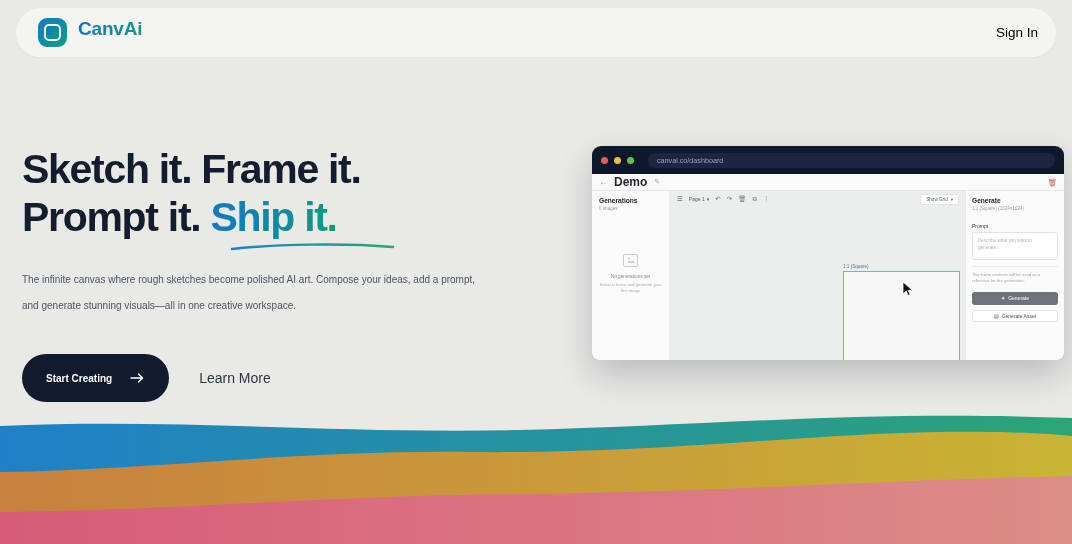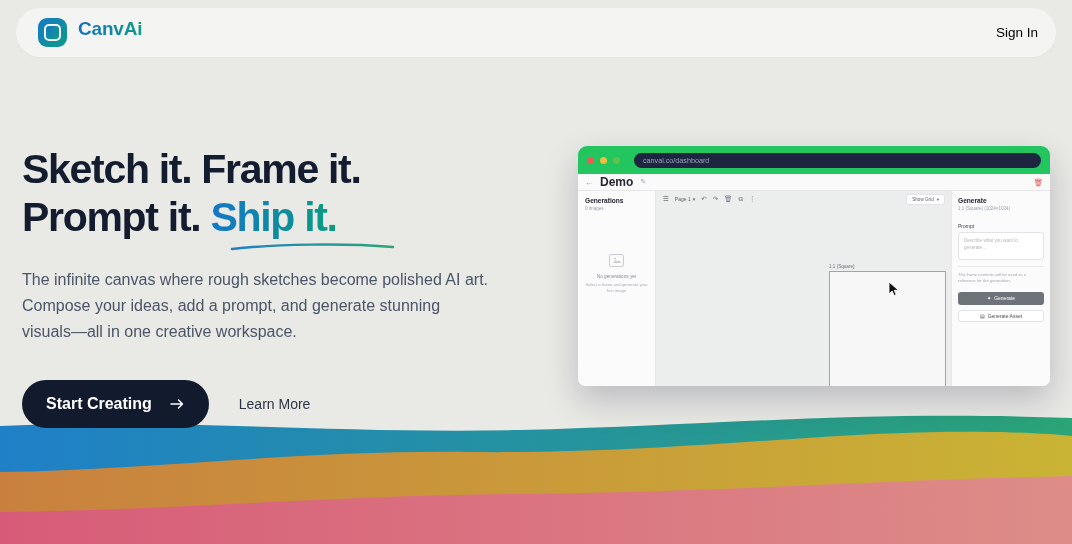--- a/index.html
+++ b/index.html
@@ -71,43 +71,43 @@
     position: relative;
     background: linear-gradient(90deg, #1277c9 0%, #0d9c7f 100%);
     -webkit-background-clip: text; background-clip: text;
     -webkit-text-fill-color: transparent; color: #1277c9;
   }
   .underline-swoosh {
     position: absolute; left: 230px; top: 242px; width: 165px; height: 10px; z-index: 4;
   }
   .sub {
     margin-top: 26px;
-    font-size: 16px; line-height: 26px;
+    font-size: 10px; line-height: 26px;
     color: #4a5568; max-width: 470px;
   }
   .cta-row { margin-top: 35px; display: flex; align-items: center; gap: 24px; }
   .cta-primary {
     background: #121a2e; color: #fff;
     border: none; border-radius: 28px;
-    font-size: 16px; font-weight: bold;
+    font-size: 10px; font-weight: bold;
     padding: 0 24px; height: 48px;
     display: flex; align-items: center; gap: 18px;
     cursor: pointer; font-family: "Liberation Sans", sans-serif;
   }
   .cta-secondary {
     background: none; border: none;
     font-size: 14px; color: #2c3547; cursor: pointer;
     padding: 8px 6px; font-family: "Liberation Sans", sans-serif;
   }
 
   
   .browser {
-    position: absolute; left: 578px; top: 146px;
-    width: 472px; height: 240px;
-    background: #22c55e;
+    position: absolute; left: 592px; top: 146px;
+    width: 472px; height: 214px;
+    background: #0f172a;
     border-radius: 9px 9px 7px 7px;
     box-shadow: 0 14px 34px rgba(20,28,48,0.22);
     z-index: 3; overflow: hidden;
   }
   .bw-bar { height: 28px; display: flex; align-items: center; padding: 0 9px; gap: 6px; }
   .dot { width: 7px; height: 7px; border-radius: 50%; }
   .dot.r { background: #eb5c56; } .dot.y { background: #f1bd3f; } .dot.g { background: #60c14b; }
   .urlbar {
     margin-left: 8px; flex: 1; height: 15px;
     background: #1d2540; border-radius: 8px;

